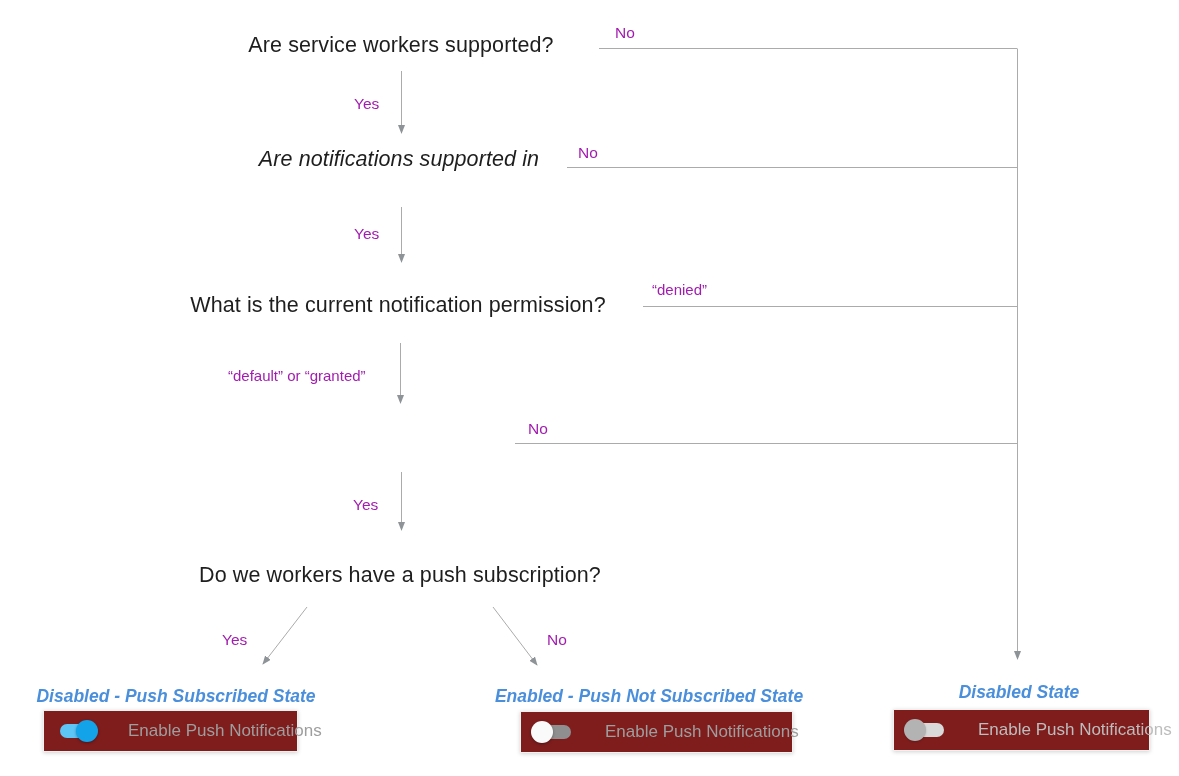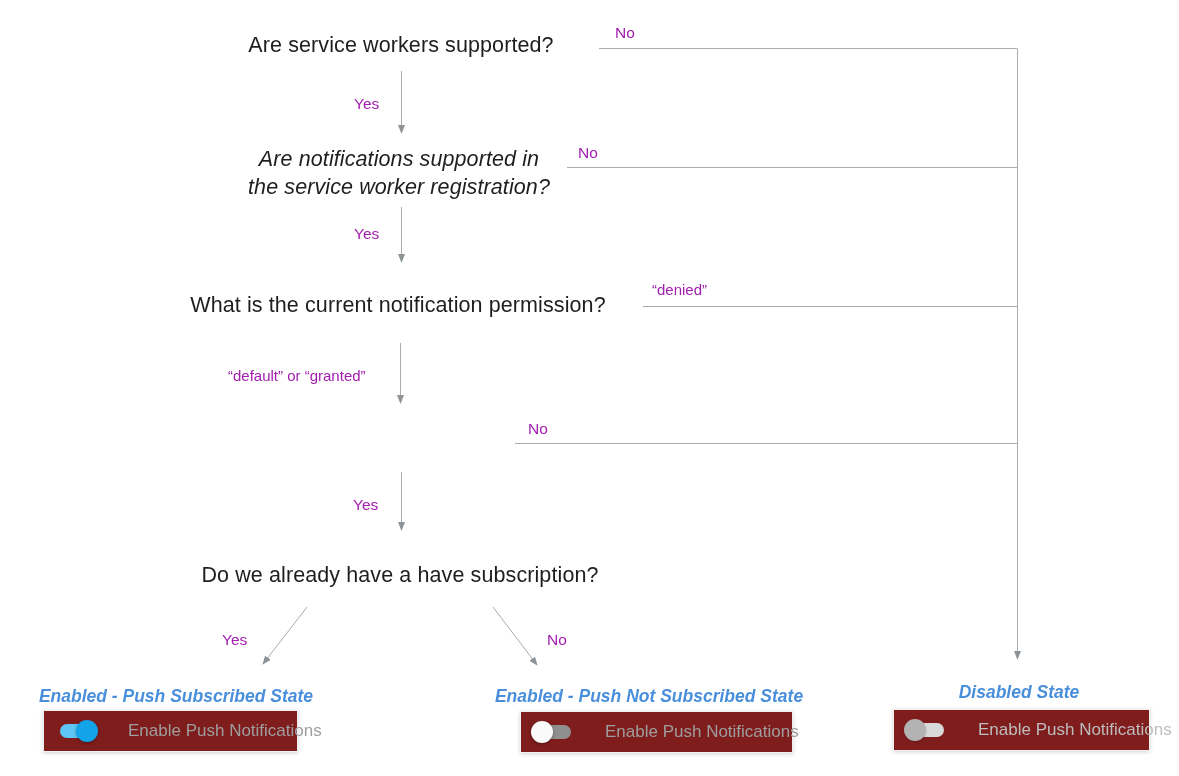--- a/index.html
+++ b/index.html
@@ -100,40 +100,39 @@
       <path d="M401.5,472 V530" marker-end="url(#arw)"></path>
       <path d="M307,607 L263,664" marker-end="url(#arw)"></path>
       <path d="M493,607 L537,665" marker-end="url(#arw)"></path>
     </g>
   </svg>
 
   <div class="question" style="left:401px; top:33px;">Are service workers supported?</div>
 
   <div class="question" style="left:399px; top:145px;font-style:italic;">
     <div class="qline">Are notifications supported in</div>
-    <div class="qline">the service worker registration?</div>
   </div>
 
   <div class="question" style="left:398px; top:293px;">What is the current notification permission?</div>
 
 
-  <div class="question" style="left:400px; top:563px;">Do we already have a have subscription?</div>
+  <div class="question" style="left:400px; top:563px;">Do we workers have a push subscription?</div>
 
   <div class="edge-label" style="left:354px; top:95px;">Yes</div>
   <div class="edge-label" style="left:615px; top:24px;">No</div>
   <div class="edge-label" style="left:354px; top:225px;">Yes</div>
   <div class="edge-label" style="left:578px; top:144px;">No</div>
   <div class="edge-label quoted" style="left:652px; top:281px;">“denied”</div>
   <div class="edge-label quoted" style="left:228px; top:367px;">“default” or “granted”</div>
   <div class="edge-label" style="left:528px; top:420px;">No</div>
   <div class="edge-label" style="left:353px; top:496px;">Yes</div>
   <div class="edge-label" style="left:222px; top:631px;">Yes</div>
   <div class="edge-label" style="left:547px; top:631px;">No</div>
 
-  <div class="state-label" style="left:176px; top:686px;">Enabled - Push Subscribed State</div>
+  <div class="state-label" style="left:176px; top:686px;">Disabled - Push Subscribed State</div>
   <div class="state-label" style="left:649px; top:686px;">Enabled - Push Not Subscribed State</div>
   <div class="state-label" style="left:1019px; top:682px;">Disabled State</div>
 
   <div class="card" style="left:43px; top:710px; width:255px; height:42px;">
     <div class="switch on">
       <div class="track"></div>
       <div class="thumb"></div>
     </div>
     <div class="card-label">Enable Push Notifications</div>
   </div>

